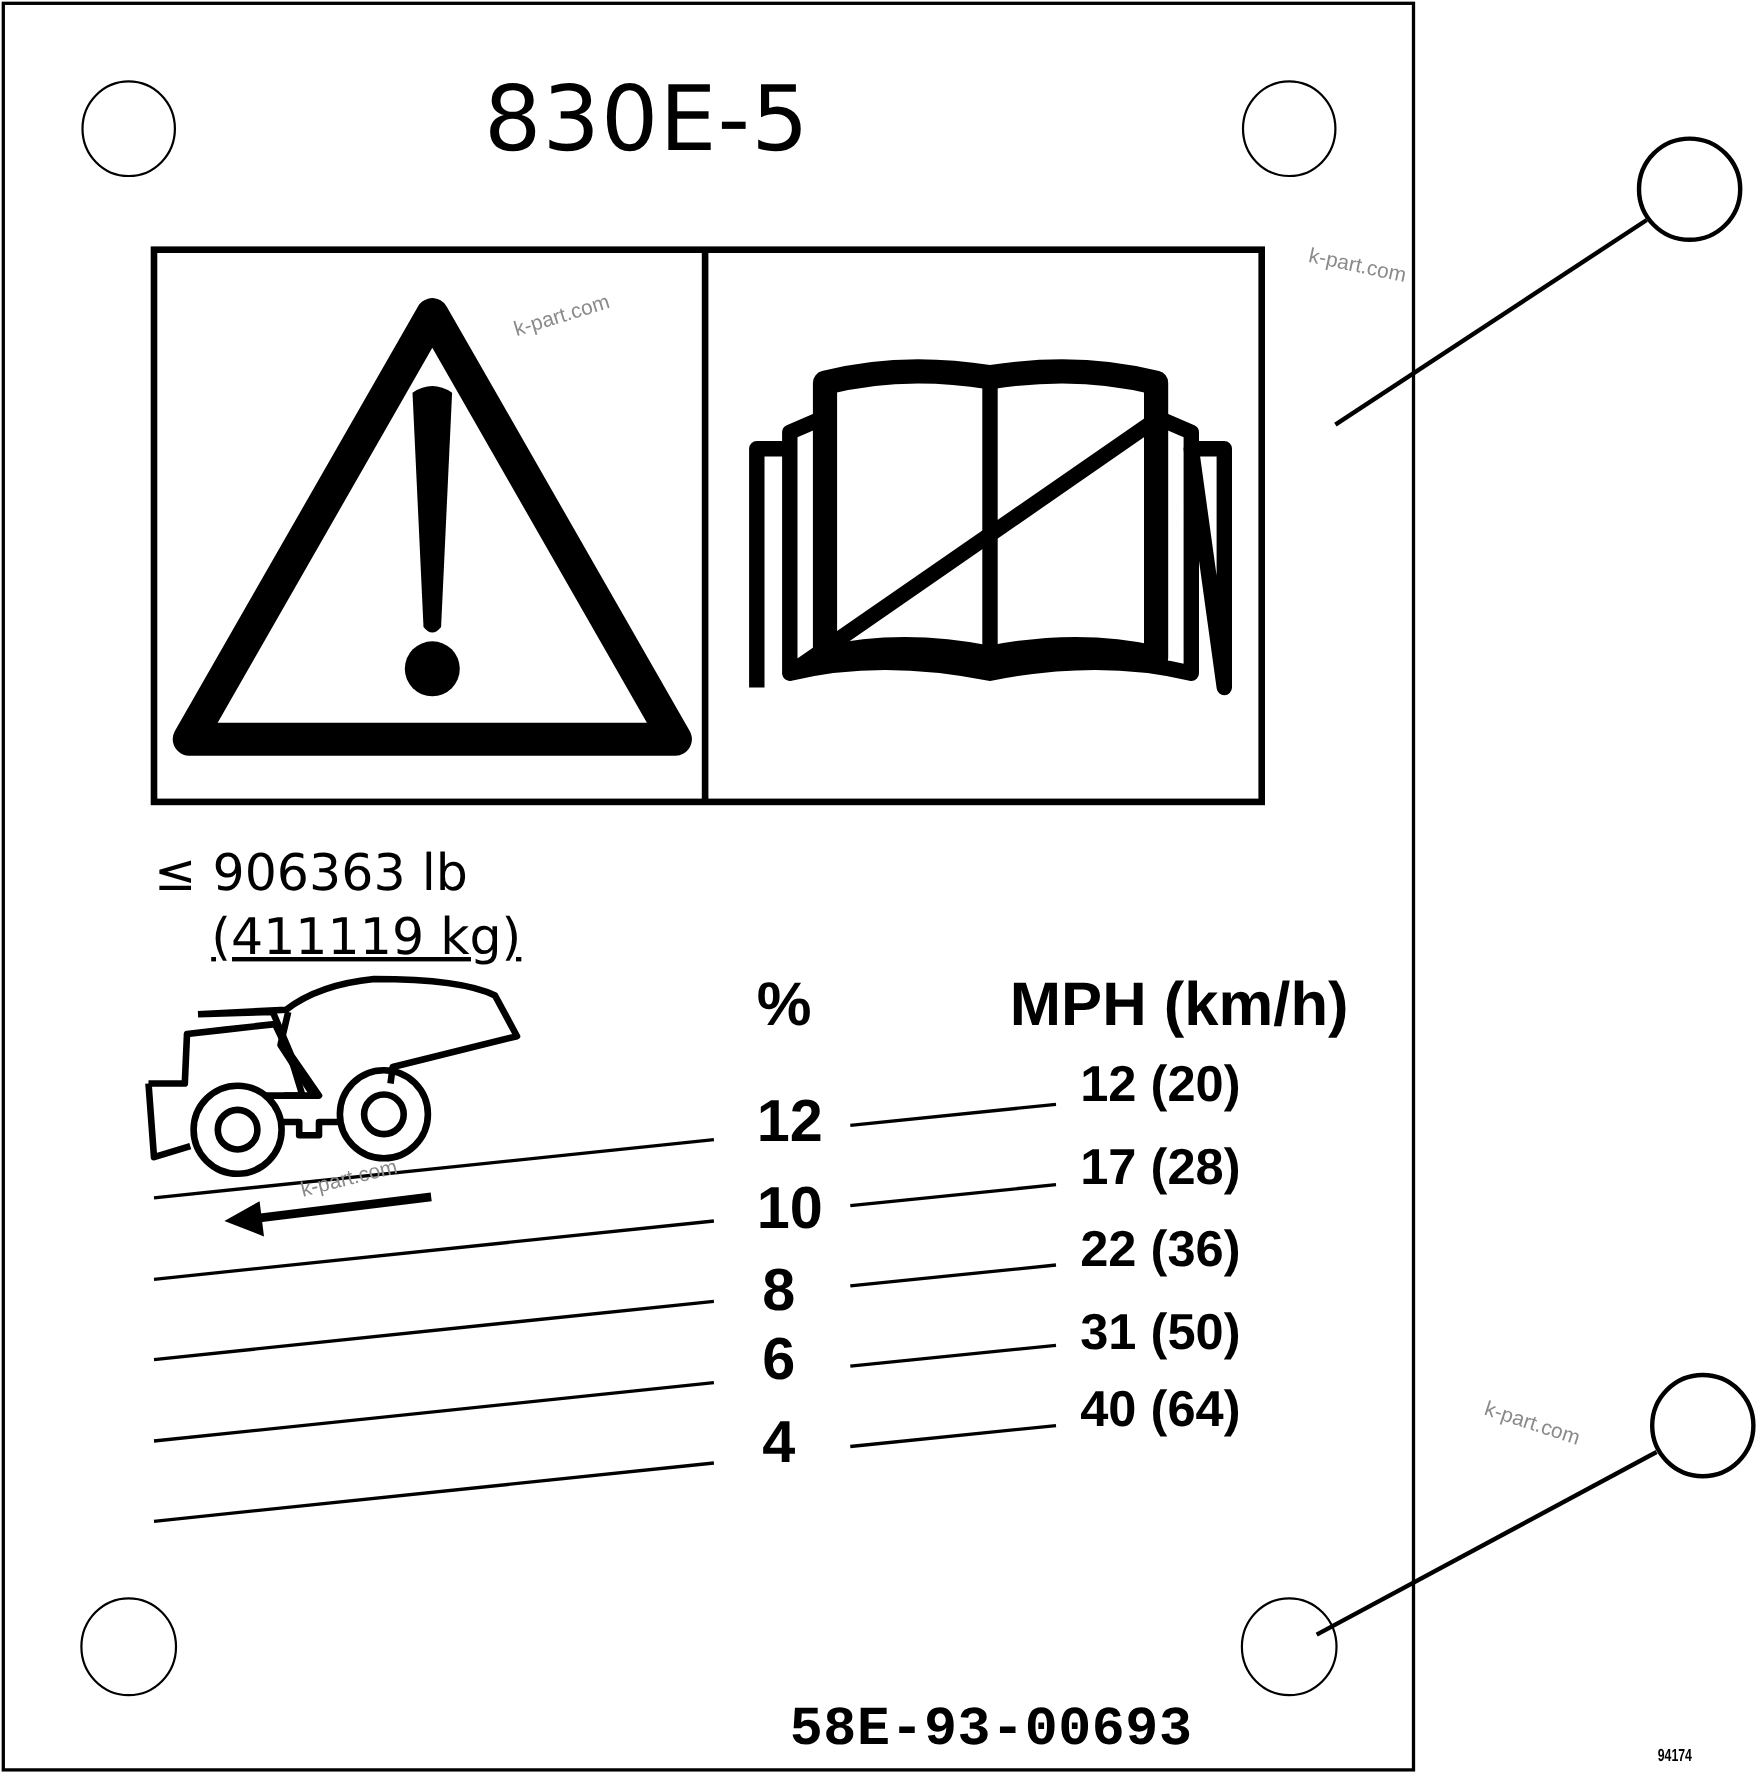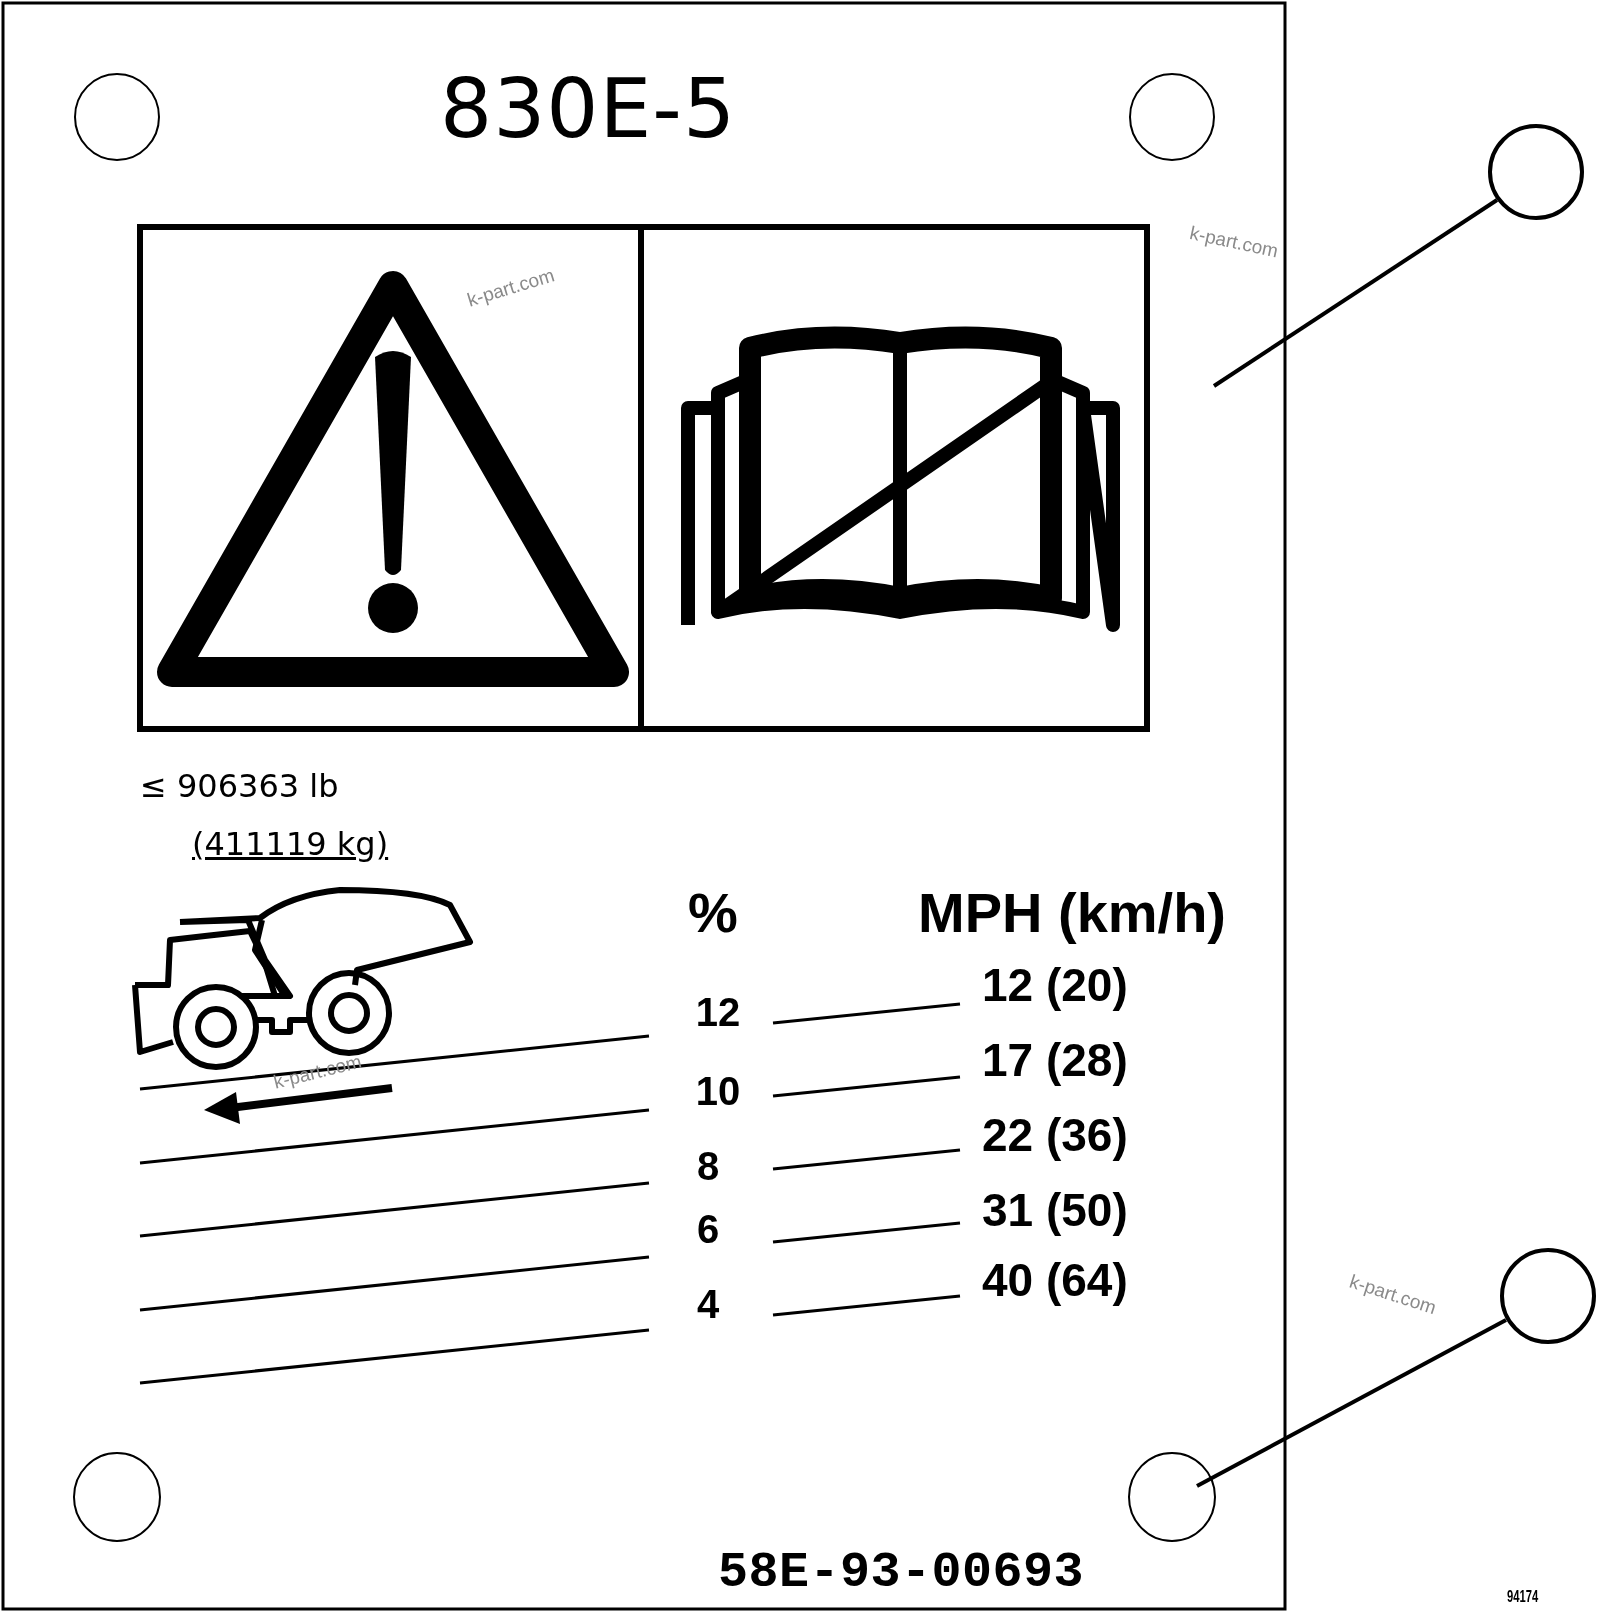--- a/index.html
+++ b/index.html
@@ -1,21 +1,21 @@
 <!DOCTYPE html>
 <html><head>
 <meta charset="utf-8">
 <style>
   html, body { margin:0; padding:0; background:#ffffff; }
   body { width:1600px; height:1615px; position:relative; overflow:hidden; font-family:"Liberation Sans", sans-serif; color:#000; }
   #art { position:absolute; left:0; top:0; width:1600px; height:1615px; }
   .title { position:absolute; left:440px; top:68px; width:400px; text-align:left; font-family:"DejaVu Sans", sans-serif; font-size:82px; font-weight:normal; letter-spacing:1px; line-height:1; }
-  .weight { position:absolute; left:140px; font-family:"DejaVu Sans", sans-serif; font-size:32px; line-height:1; white-space:pre; }
+  .weight { position:absolute; left:140px; font-family:"DejaVu Sans", sans-serif; font-size:46px; line-height:1; white-space:pre; }
   .hdr { position:absolute; font-family:"Liberation Sans", sans-serif; font-weight:bold; font-size:56px; line-height:1; }
-  .grade { position:absolute; width:80px; text-align:center; font-weight:bold; font-size:40px; line-height:1; }
+  .grade { position:absolute; width:80px; text-align:center; font-weight:bold; font-size:54px; line-height:1; }
   .speed { position:absolute; left:982px; font-weight:bold; font-size:46px; line-height:1; white-space:pre; }
   .partno { position:absolute; left:718px; top:1548px; font-weight:bold; font-size:50px; line-height:1; letter-spacing:0.5px;font-family:Liberation Mono, monospace; }
   .figno { position:absolute; left:1507px; top:1588px; font-weight:bold; font-size:16px; transform:scaleX(0.7); transform-origin:left top; }
   .wm { position:absolute; font-family:"Liberation Sans", sans-serif; font-size:19px; color:#8a8a8a; white-space:nowrap; transform-origin:left center; }
 </style>
 </head>
 <body>
 
 <svg id="art" viewBox="0 0 1600 1615" xmlns="http://www.w3.org/2000/svg">
 

